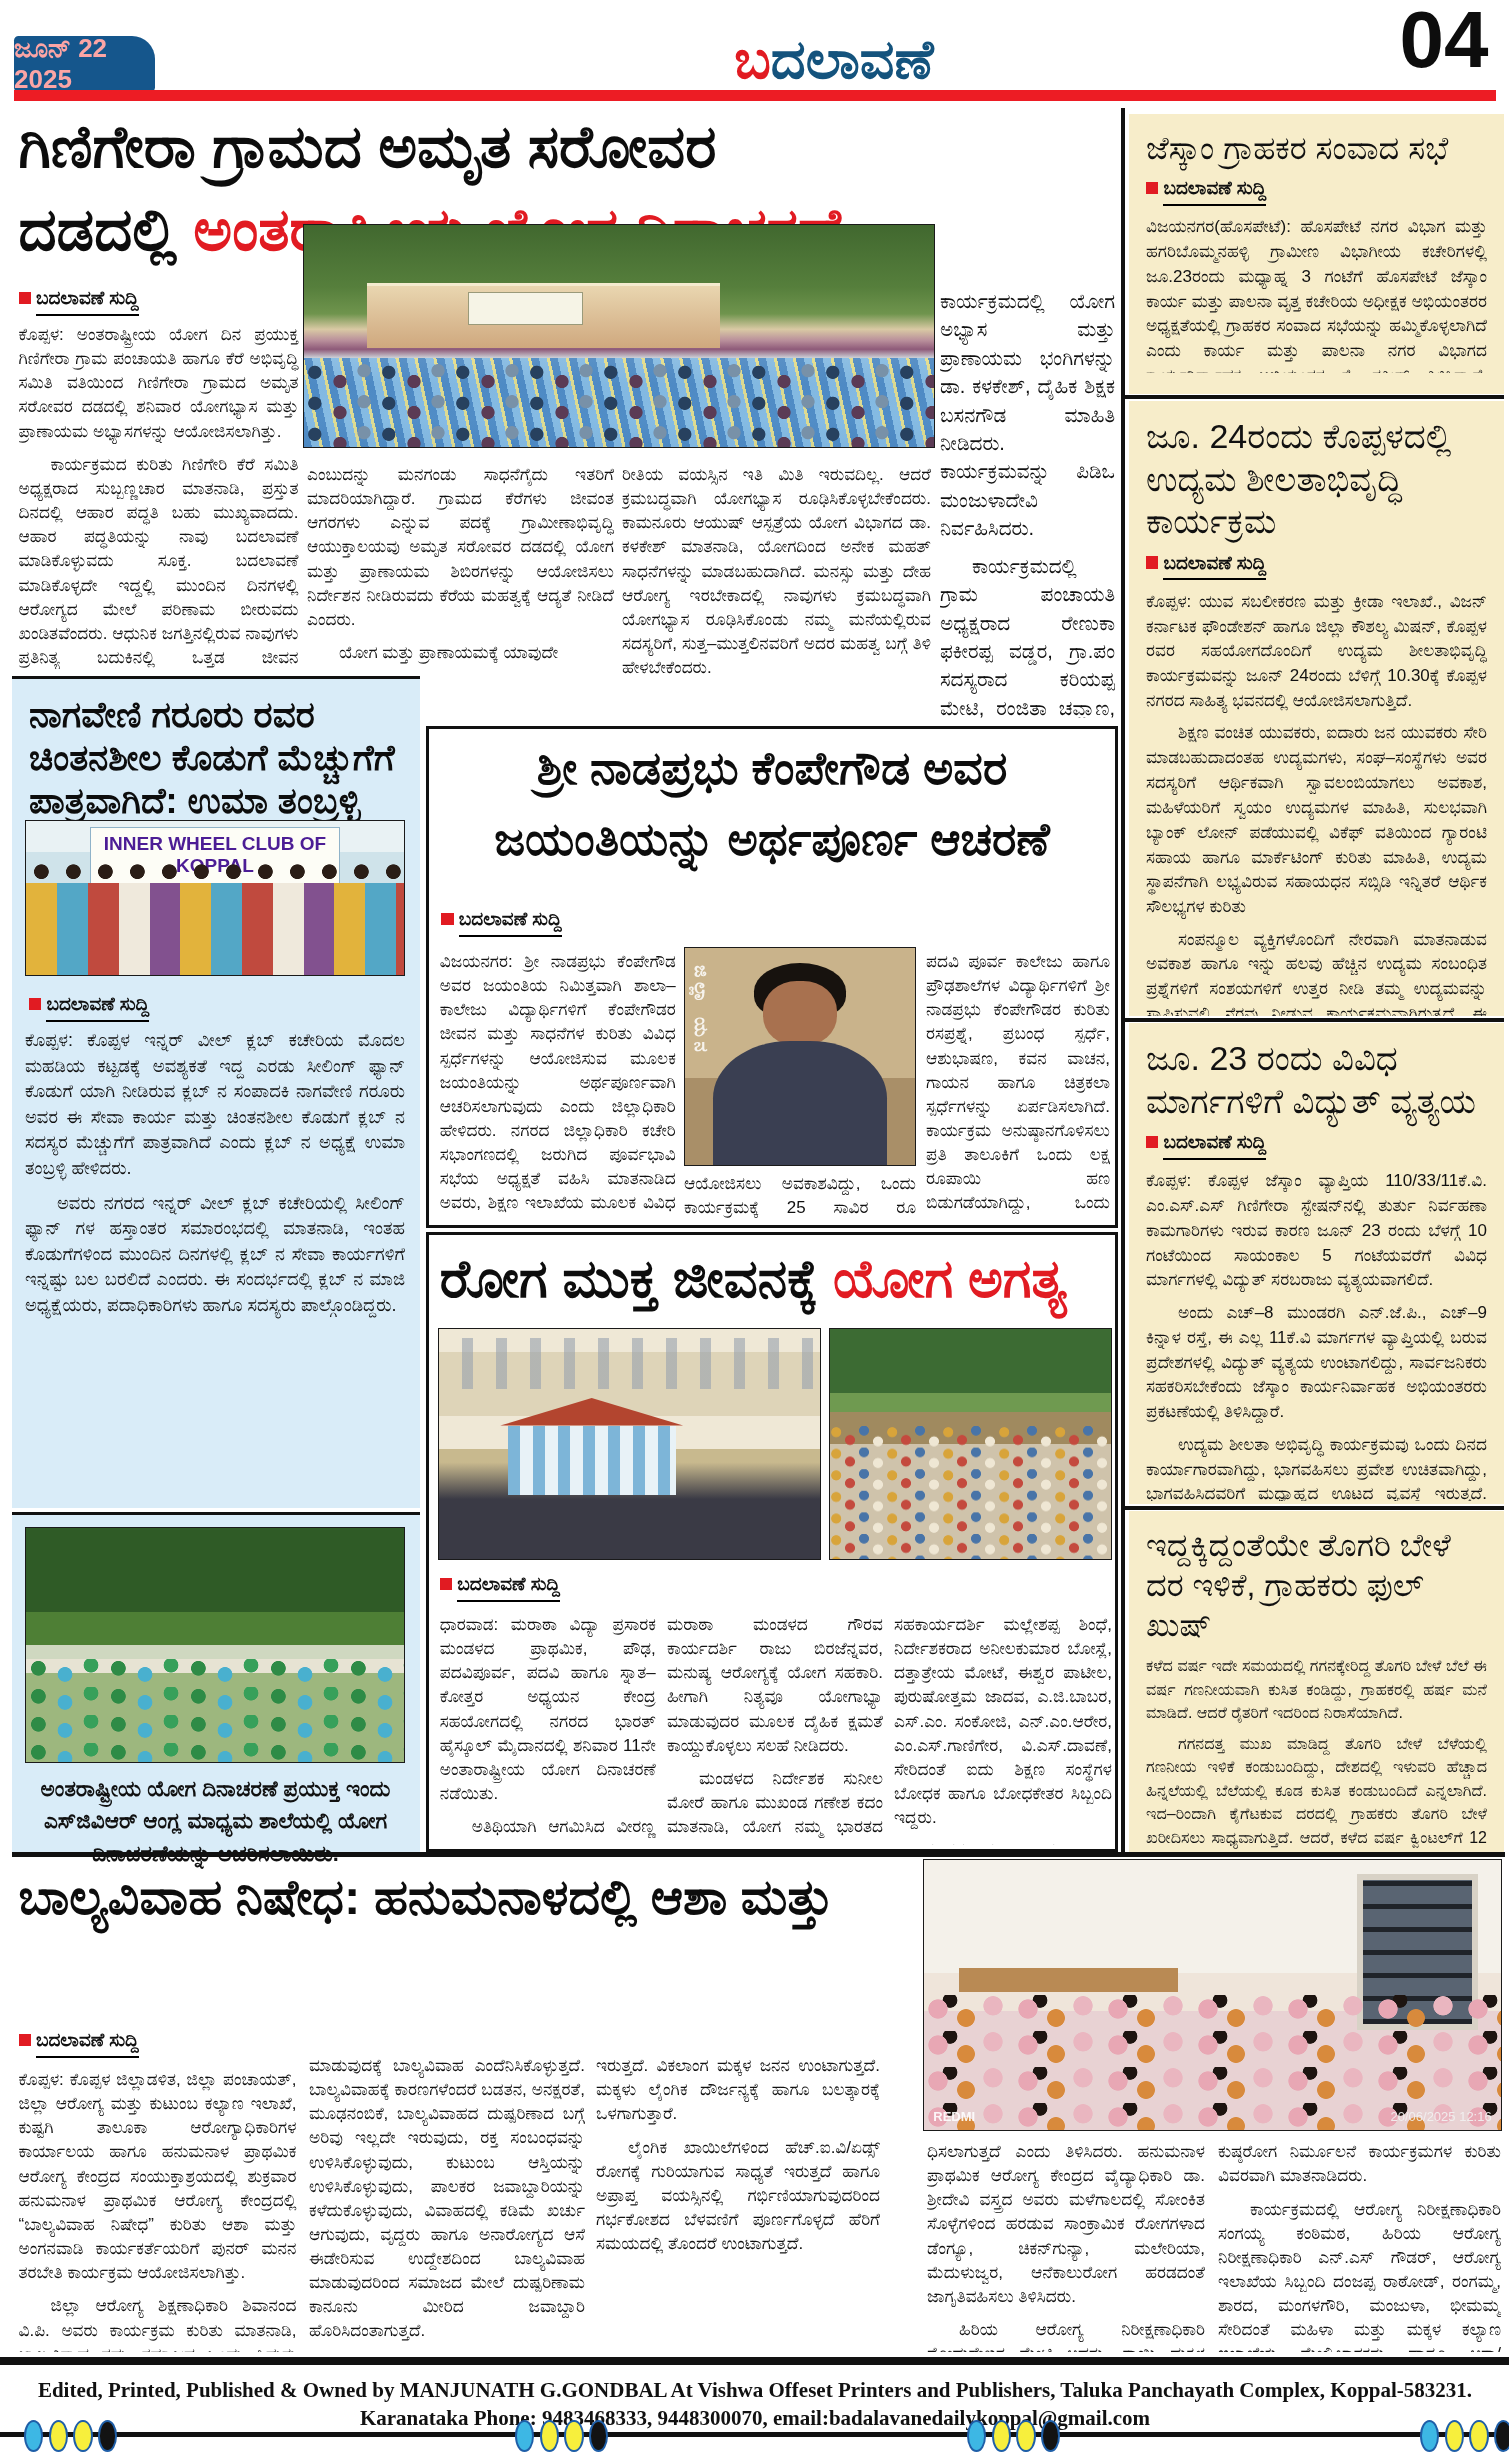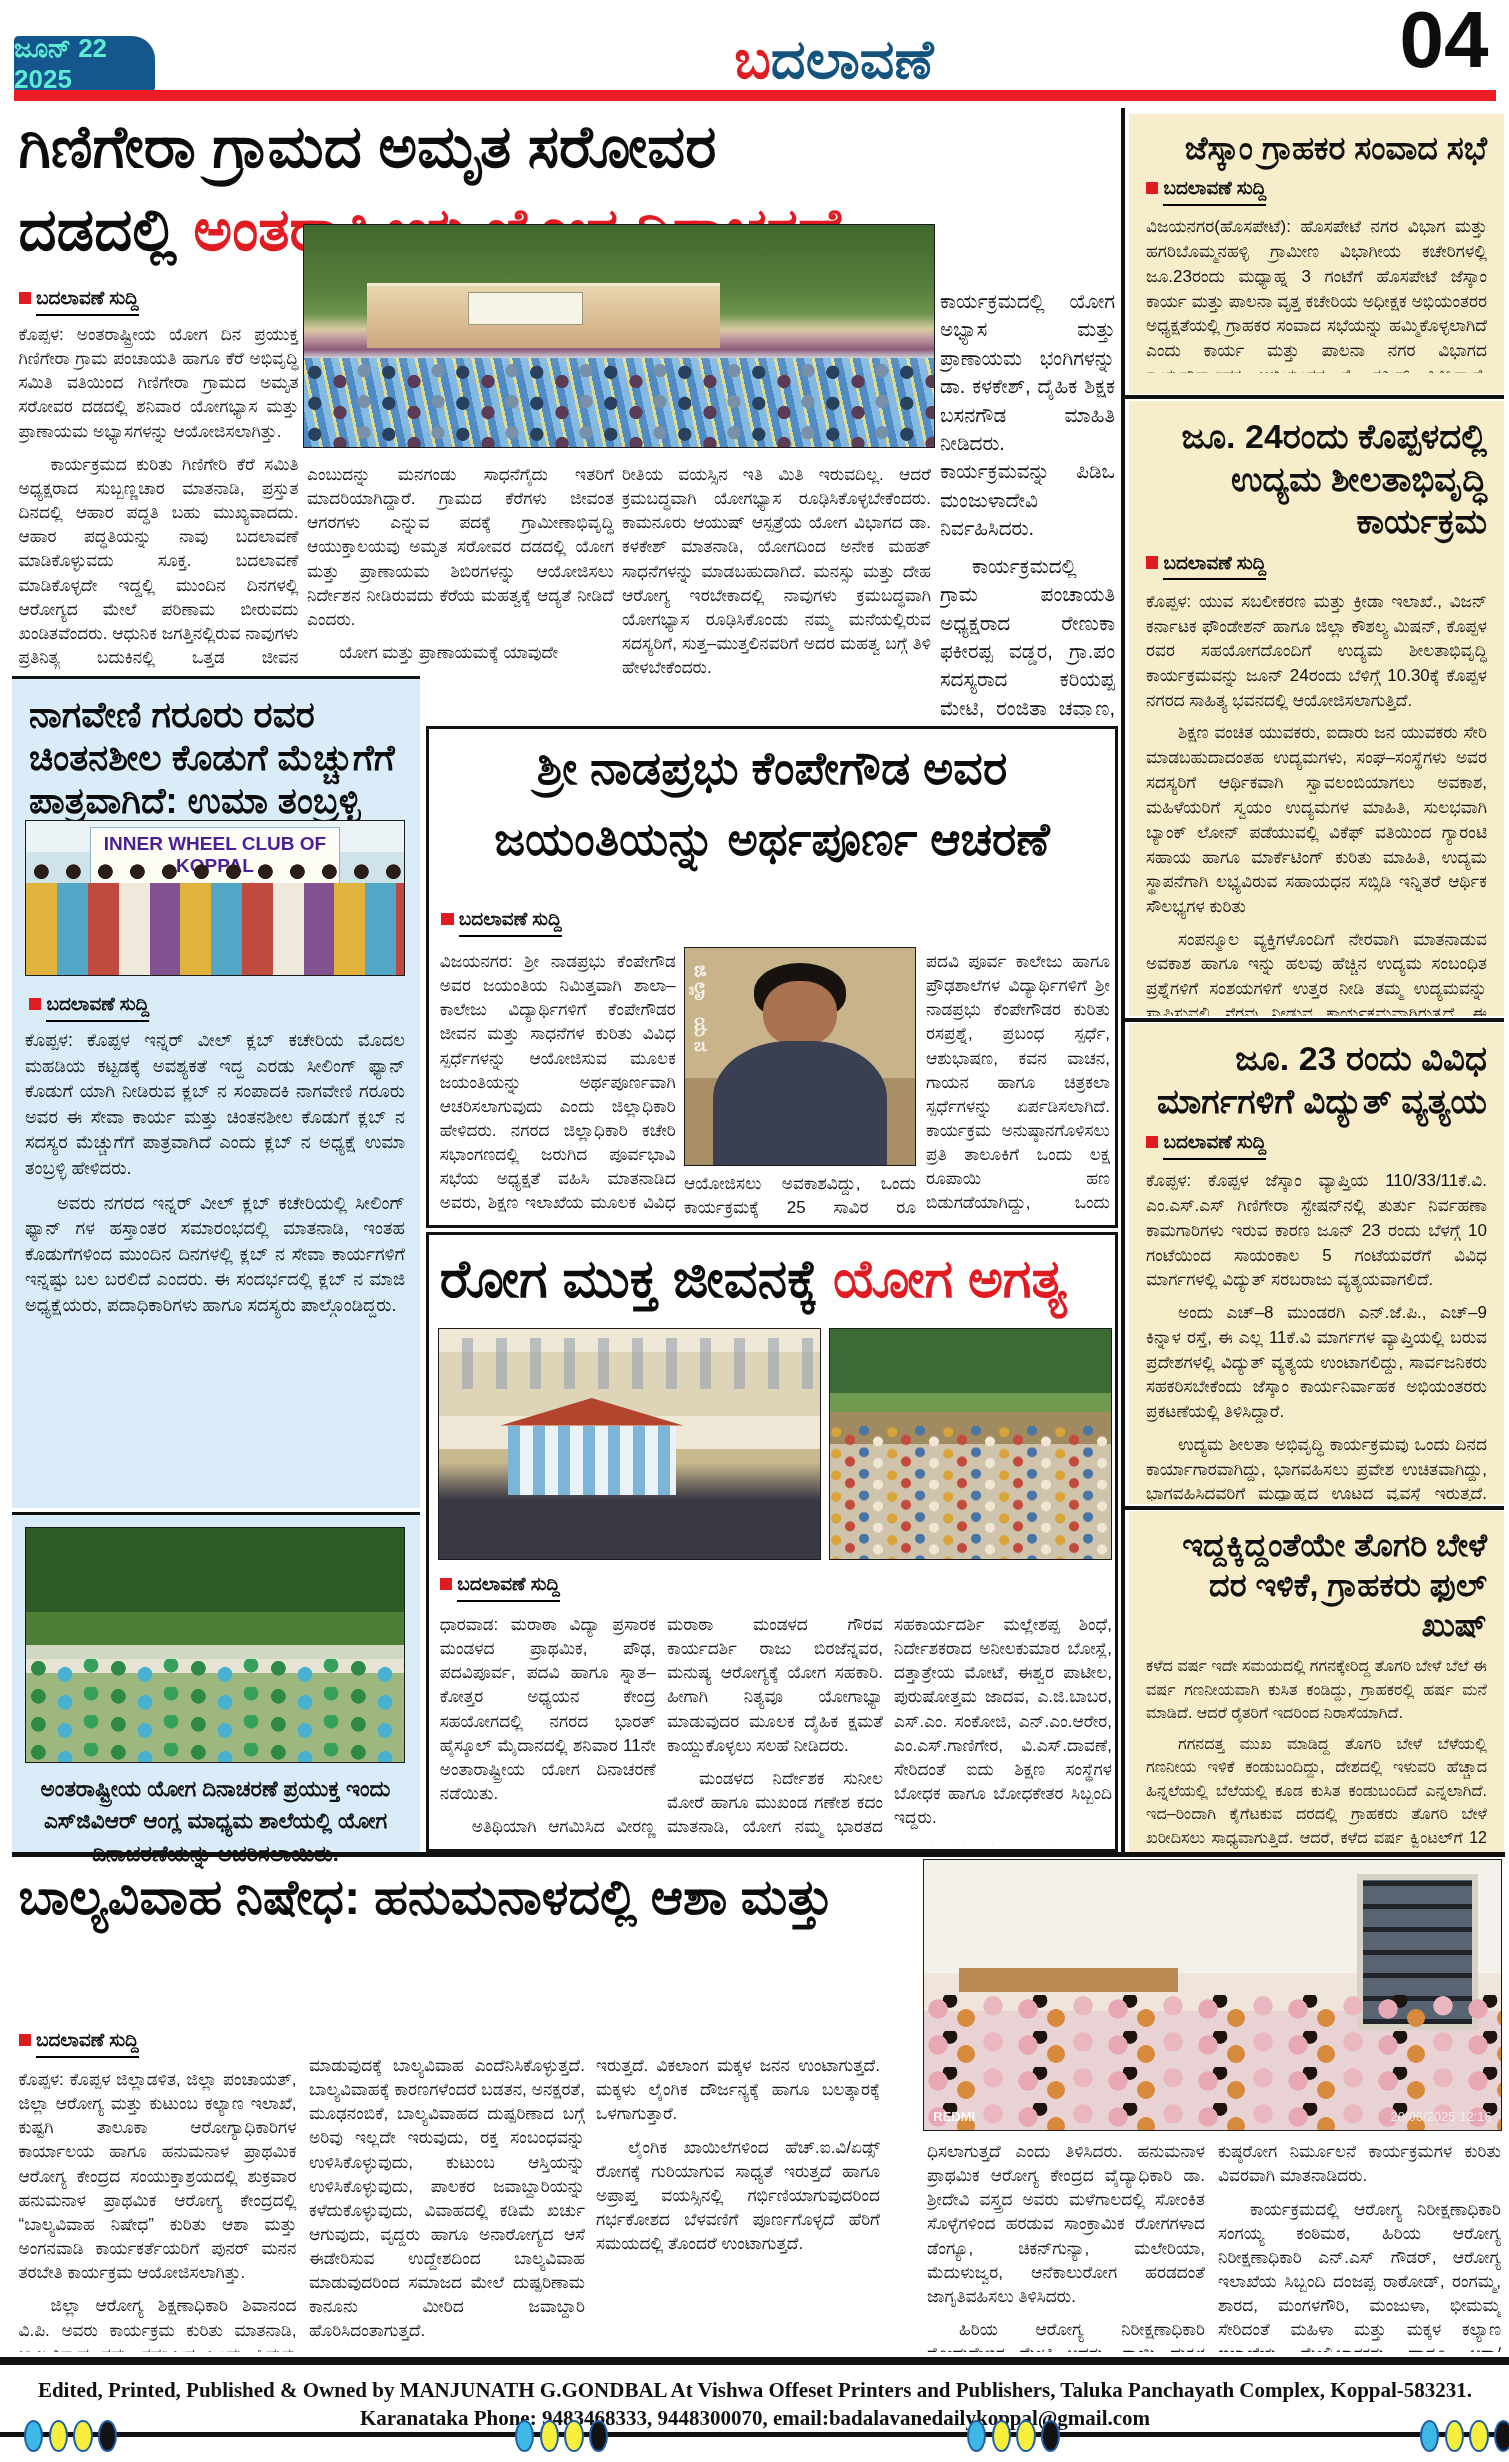--- a/index.html
+++ b/index.html
@@ -13,25 +13,25 @@
   .indent{text-indent:32px;}
   .byline{display:flex;align-items:flex-start;gap:5px;}
   .byline .sq{width:12.4px;height:12.4px;background:#e11b22;display:inline-block;margin-top:4.6px;flex:0 0 auto;}
   .byline .txt{font-weight:700;font-size:18.5px;border-bottom:2.3px solid #000;padding-bottom:4.6px;white-space:nowrap;}
   .cream{background:#f7edca;}
   .bluebox{background:#d9ecf8;}
   .photo{border:1.5px solid #1a1a1a;box-sizing:border-box;overflow:hidden;position:absolute;background:#cfcfcf;}
   .hr{background:#111;}
   .vr{background:#111;}
   .side-art{box-sizing:border-box;padding:14px 17px;overflow:hidden;}
-  .side-h{font-size:32px;font-weight:700;line-height:1.25;margin:0 0 9.3px 0;text-align:right;}
+  .side-h{font-size:32px;font-weight:400;line-height:1.25;margin:0 0 9.3px 0;}
   .side-b{font-size:17px;line-height:1.46;text-align:justify;}
   .side-b p{margin:0 0 7.7px 0;}
   
-  #date-badge{left:14px;top:36px;width:141px;height:56px;background:#15568c;color:#5eead4;
+  #date-badge{left:14px;top:36px;width:141px;height:56px;background:#15568c;color:#fca5a5;
     font-size:26px;font-weight:700;display:flex;align-items:center;justify-content:center;
     border-radius:4.6px 23px 4.6px 4.6px;}
   #masthead{left:618px;top:28px;width:432px;text-align:center;font-size:54px;font-weight:800;}
   #masthead .mb{color:#14537d;}
   #page-num{right:21.6px;top:0px;font-size:80px;font-weight:800;color:#0d0d0d;line-height:1.0;}
   #red-rule{left:14px;top:90px;width:1482px;height:10.8px;background:#ed1c24;}
   
   #photo1{background:linear-gradient(180deg,#41682f 0%,#567f3c 28%,#6f944d 40%,#d9c9a4 47%,#b98f9b 52%,#8e5a79 56%,#cfd5da 60%,#5e93c6 72%,#7eb3dd 88%,#4c7fb0 100%);}
   #photo1 .stage{position:absolute;left:10%;width:56%;top:26%;height:28%;background:linear-gradient(180deg,#e9d6b0,#cfa87e);border-top:3.9px solid #f4ebcf;}
   #photo1 .banner1{position:absolute;left:26%;top:30%;width:18%;height:14%;background:#f6f4e6;border:0.8px solid #9a9a7a;}

